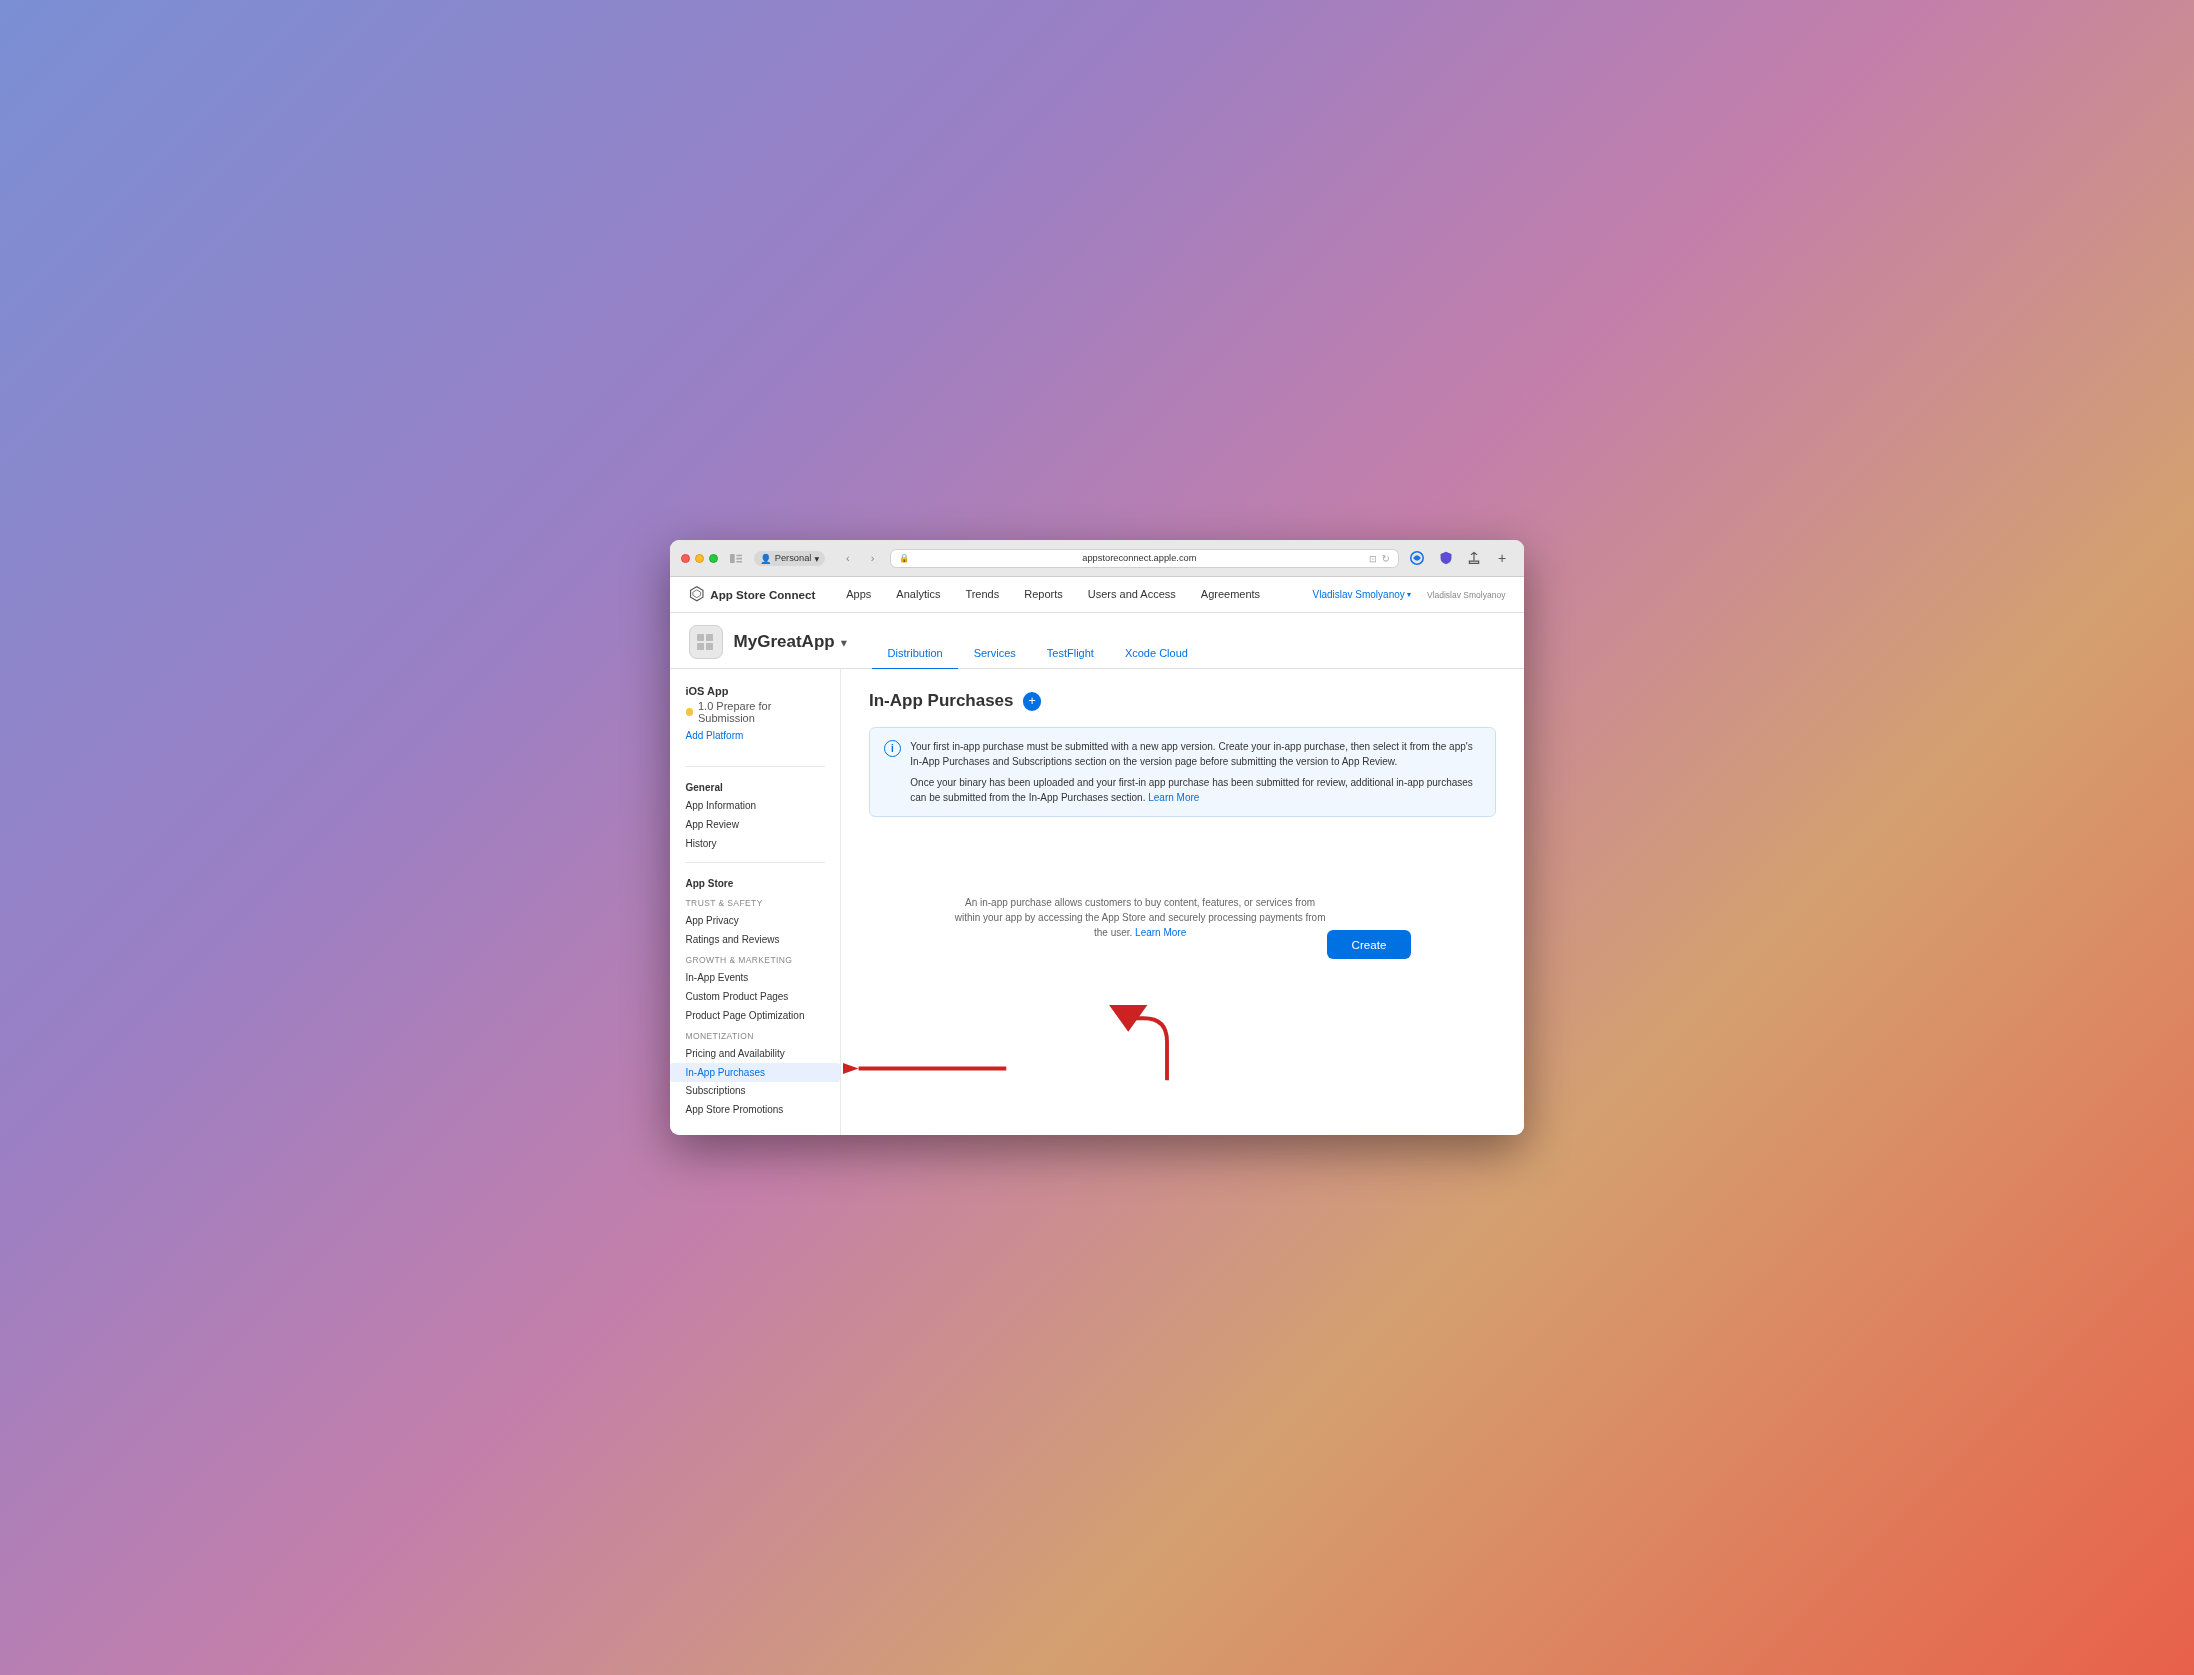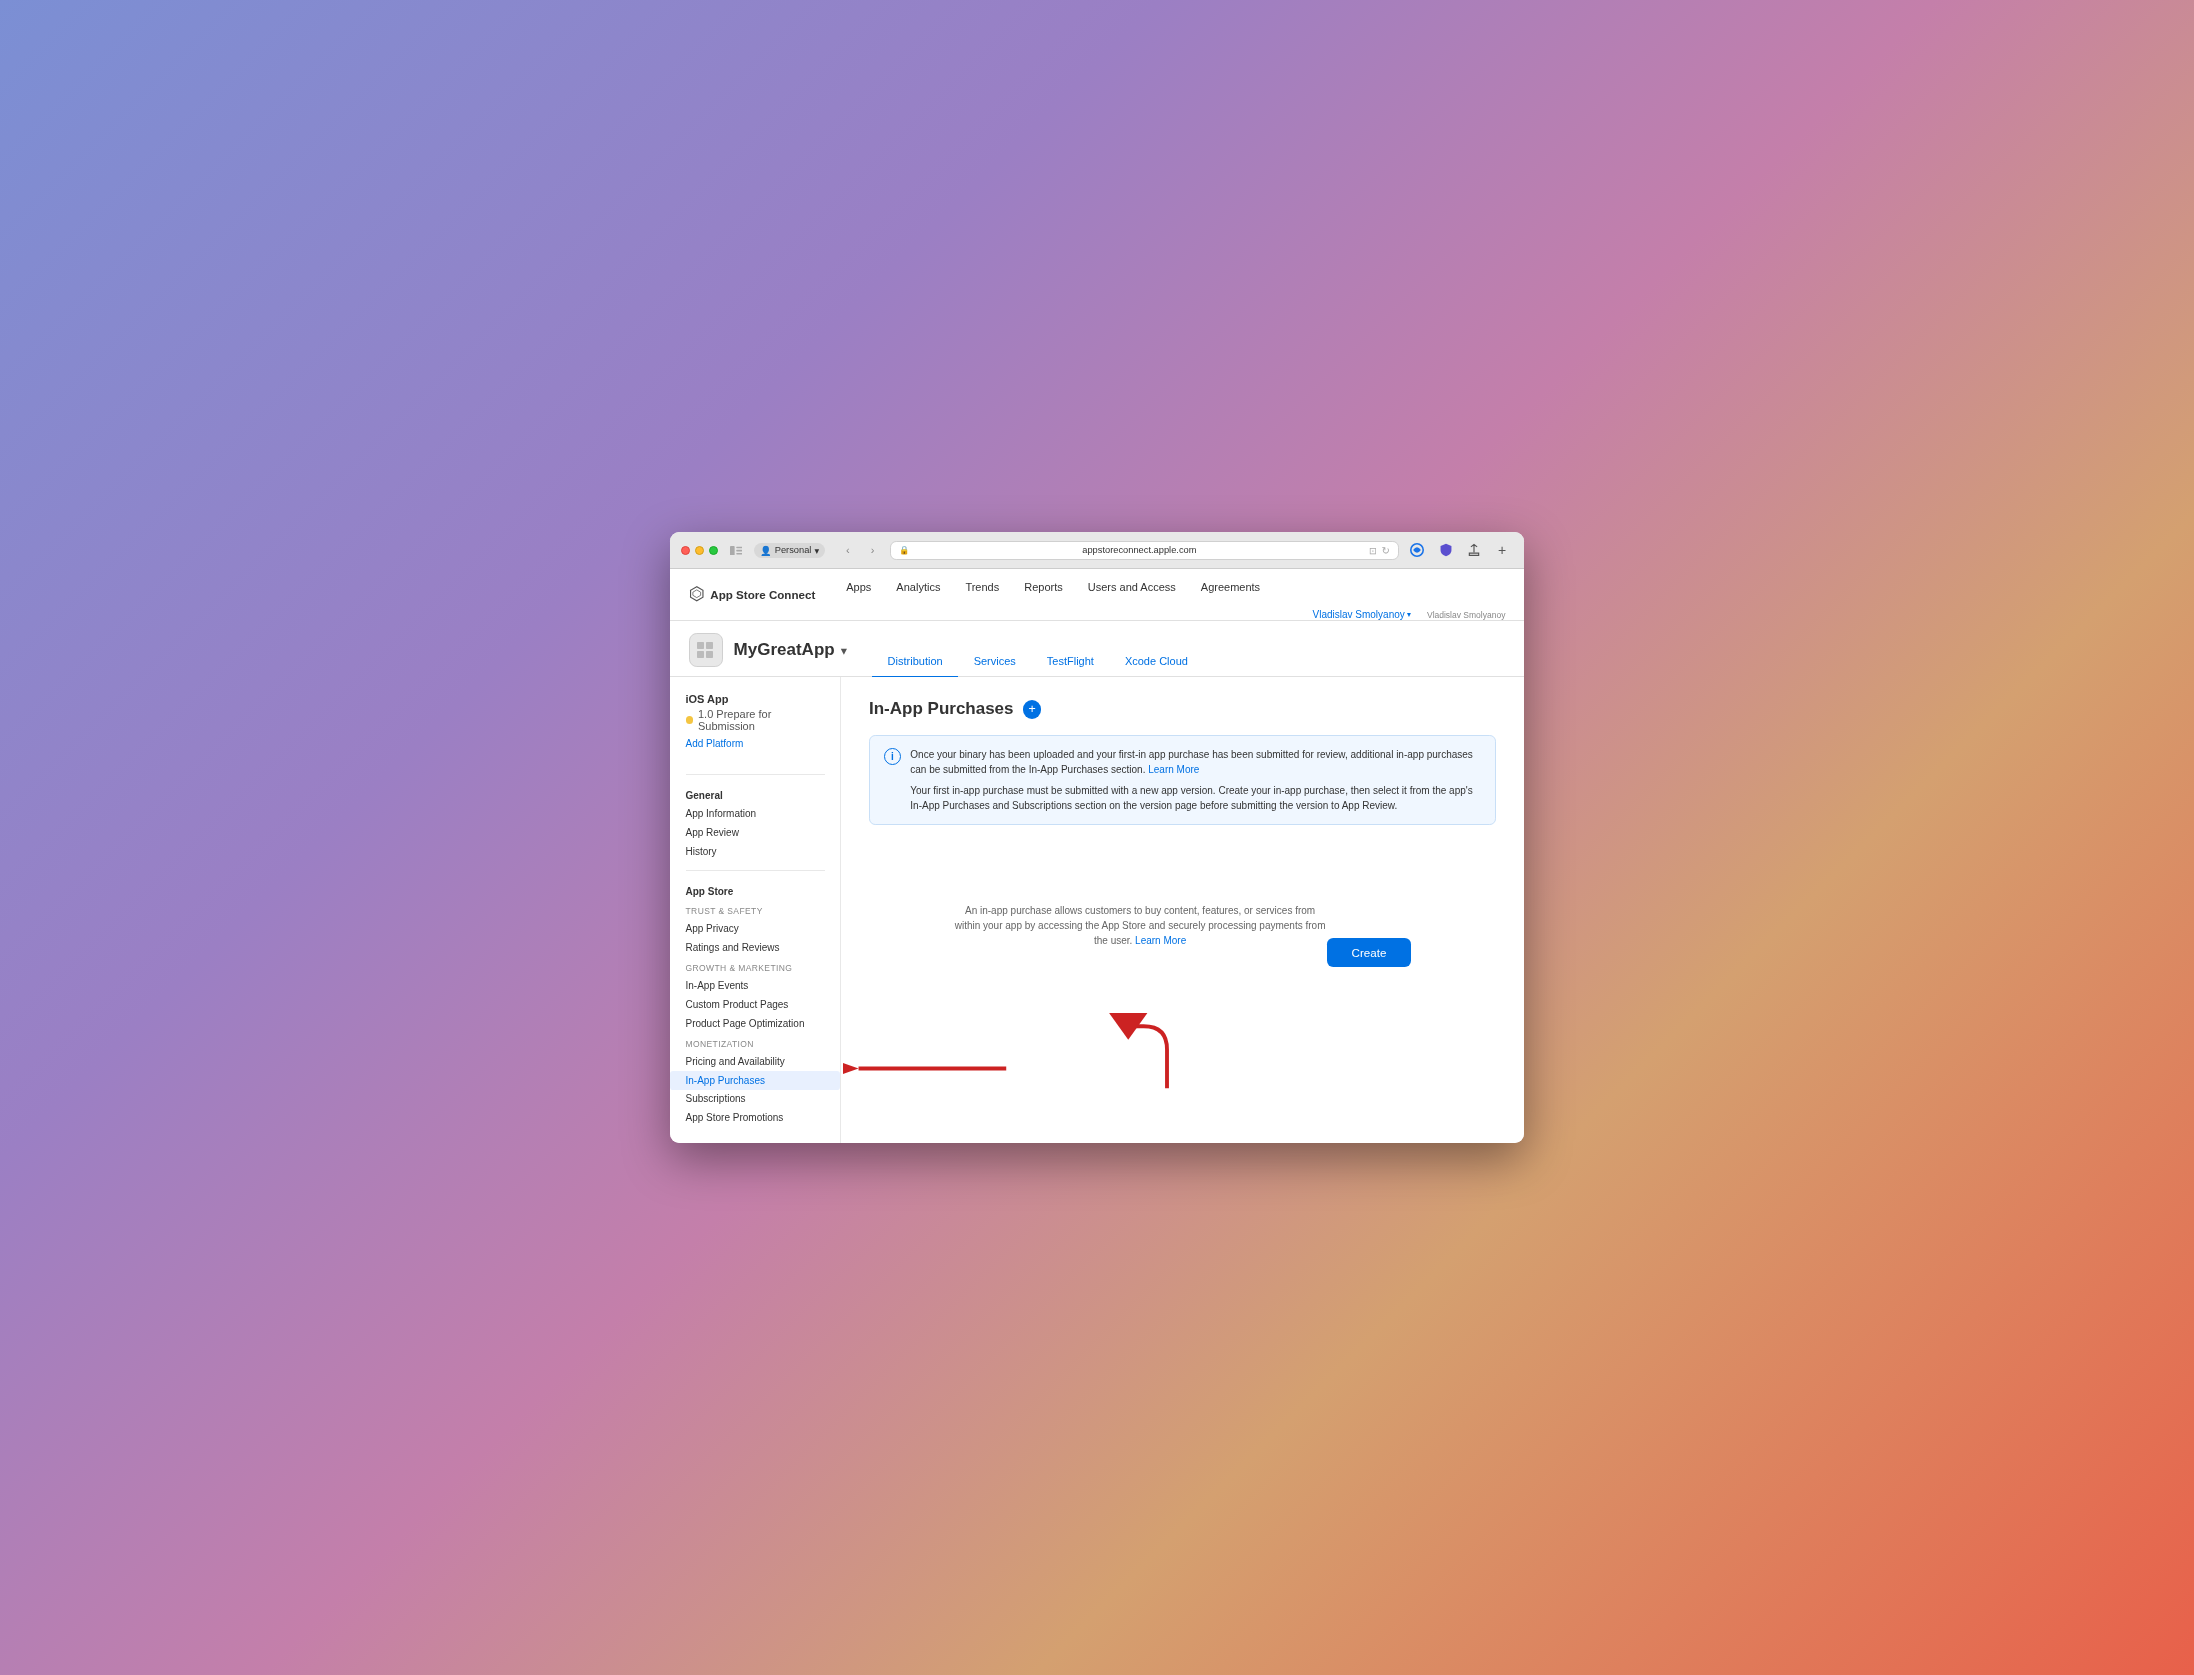--- a/index.html
+++ b/index.html
@@ -130,21 +130,22 @@
       color: #555;
       font-size: 11.6px;
     }
 
     
     .app-header {
       background: white;
       border-bottom: 0.8px solid #e0e0e0;
       padding: 0 18.6px;
       display: flex;
-      height: 52px;
+      align-items: center;
+      height: 36px;
     }
 
     .app-logo {
       display: flex;
       align-items: center;
       gap: 6.2px;
       margin-right: 31px;
     }
 
     .app-logo-icon {
@@ -644,25 +645,25 @@
       <div class="main-panel">
 
         <div class="page-title-row">
           <span class="page-title">In-App Purchases</span>
           <div class="add-btn">+</div>
         </div>
 
         <div class="info-banner">
           <div class="info-icon">i</div>
           <div class="info-text">
+            <p>Your first in-app purchase must be submitted with a new app version. Create your in-app purchase, then select it from the app's In-App Purchases and Subscriptions section on the version page before submitting the version to App Review.</p>
             <p>
               <span>Once your binary has been uploaded and your first-in app purchase has been submitted for review, additional in-app purchases can be submitted from the In-App Purchases section.</span>
               <a class="link">Learn More</a>
             </p>
-            <p>Your first in-app purchase must be submitted with a new app version. Create your in-app purchase, then select it from the app's In-App Purchases and Subscriptions section on the version page before submitting the version to App Review.</p>
           </div>
         </div>
 
         <div class="empty-state" id="empty-state">
           <p class="empty-state-text">
             <span>An in-app purchase allows customers to buy content, features, or services from within your app by accessing the App Store and securely processing payments from the user.</span>
             <a class="link">Learn More</a>
           </p>
           <div style="position:relative; display:inline-block;">
             <button class="create-btn">Create</button>

